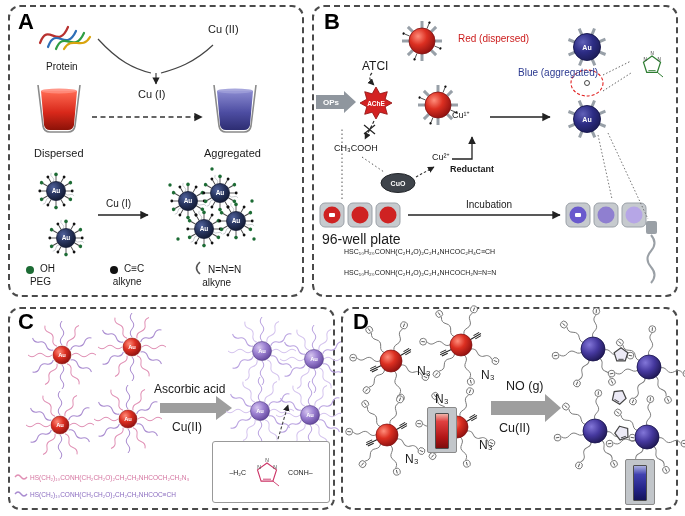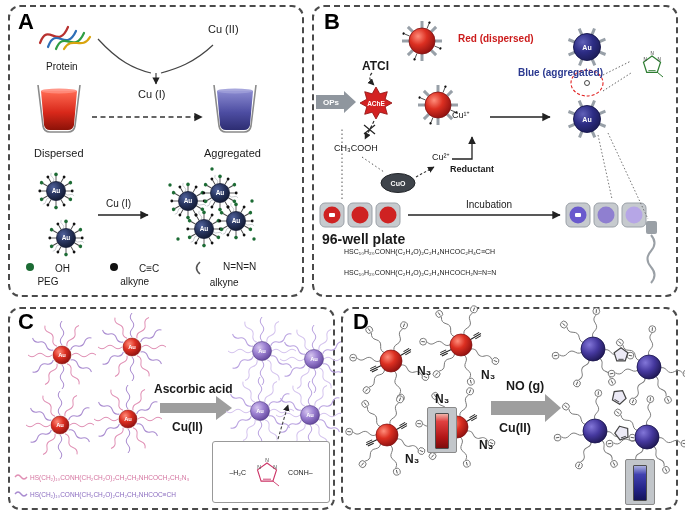--- a/index.html
+++ b/index.html
@@ -2,27 +2,27 @@
 <html><head>
 <meta charset="utf-8">
 <style>
   *{margin:0;padding:0;box-sizing:border-box}
   html,body{width:685px;height:516px;background:#fff;font-family:"Liberation Sans",sans-serif;color:#1a1a1a}
   .fig{position:absolute;left:0;top:0;width:685px;height:516px;background:#fff;overflow:hidden}
   .panel{position:absolute;border:2px dashed #4a4a4a;border-radius:12px;background:#fff}
   .pl{position:absolute;font-weight:bold;font-size:22px;line-height:1;color:#000}
   .t{position:absolute;white-space:nowrap;line-height:1.15}
   .s11{font-size:11px}.s10{font-size:10px}.s9{font-size:9px}.s12{font-size:12px}.f7{font-size:7px}.f65{font-size:6.5px}.f8{font-size:12px}
-  .b{font-weight:bold}
+  .b{font-weight:normal}
   .red{color:#cc1c1c}.blue{color:#2b3990}.pink{color:#d4739f}.purple{color:#8a6bbf}
   svg.gfx{position:absolute;left:0;top:0;overflow:visible}
   svg text{font-family:"Liberation Sans",sans-serif}
   .dot{width:8px;height:8px;border-radius:50%;display:inline-block}
   .lg{position:absolute;display:inline-flex;flex-direction:column;align-items:center;gap:2px}
-  .lgr{display:flex;align-items:flex-start;gap:21px}
+  .lgr{display:flex;align-items:flex-end;gap:6px}
   .row{position:absolute;display:flex;align-items:center;gap:2px}
   .inset{position:absolute;border:1.5px solid #999;border-radius:3px;background:#fff;display:flex;align-items:center;justify-content:center;gap:3px}
   .photo{position:absolute;border-radius:2px;overflow:hidden;border:1px solid #8a8a8a;background:#c2c6ca}
   .cuv{position:absolute;left:7px;right:7px;top:5px;bottom:3px;border:1px solid #4d4d4d;border-radius:1px}
   .cuv.redl{background:linear-gradient(180deg,#f0b3a8 0%,#e04040 22%,#b01515 70%,#7d0d0d 100%)}
   .cuv.bluel{background:linear-gradient(180deg,#aab0e0 0%,#4242b0 25%,#222285 70%,#14145a 100%)}
 </style>
 </head>
 <body>
 

